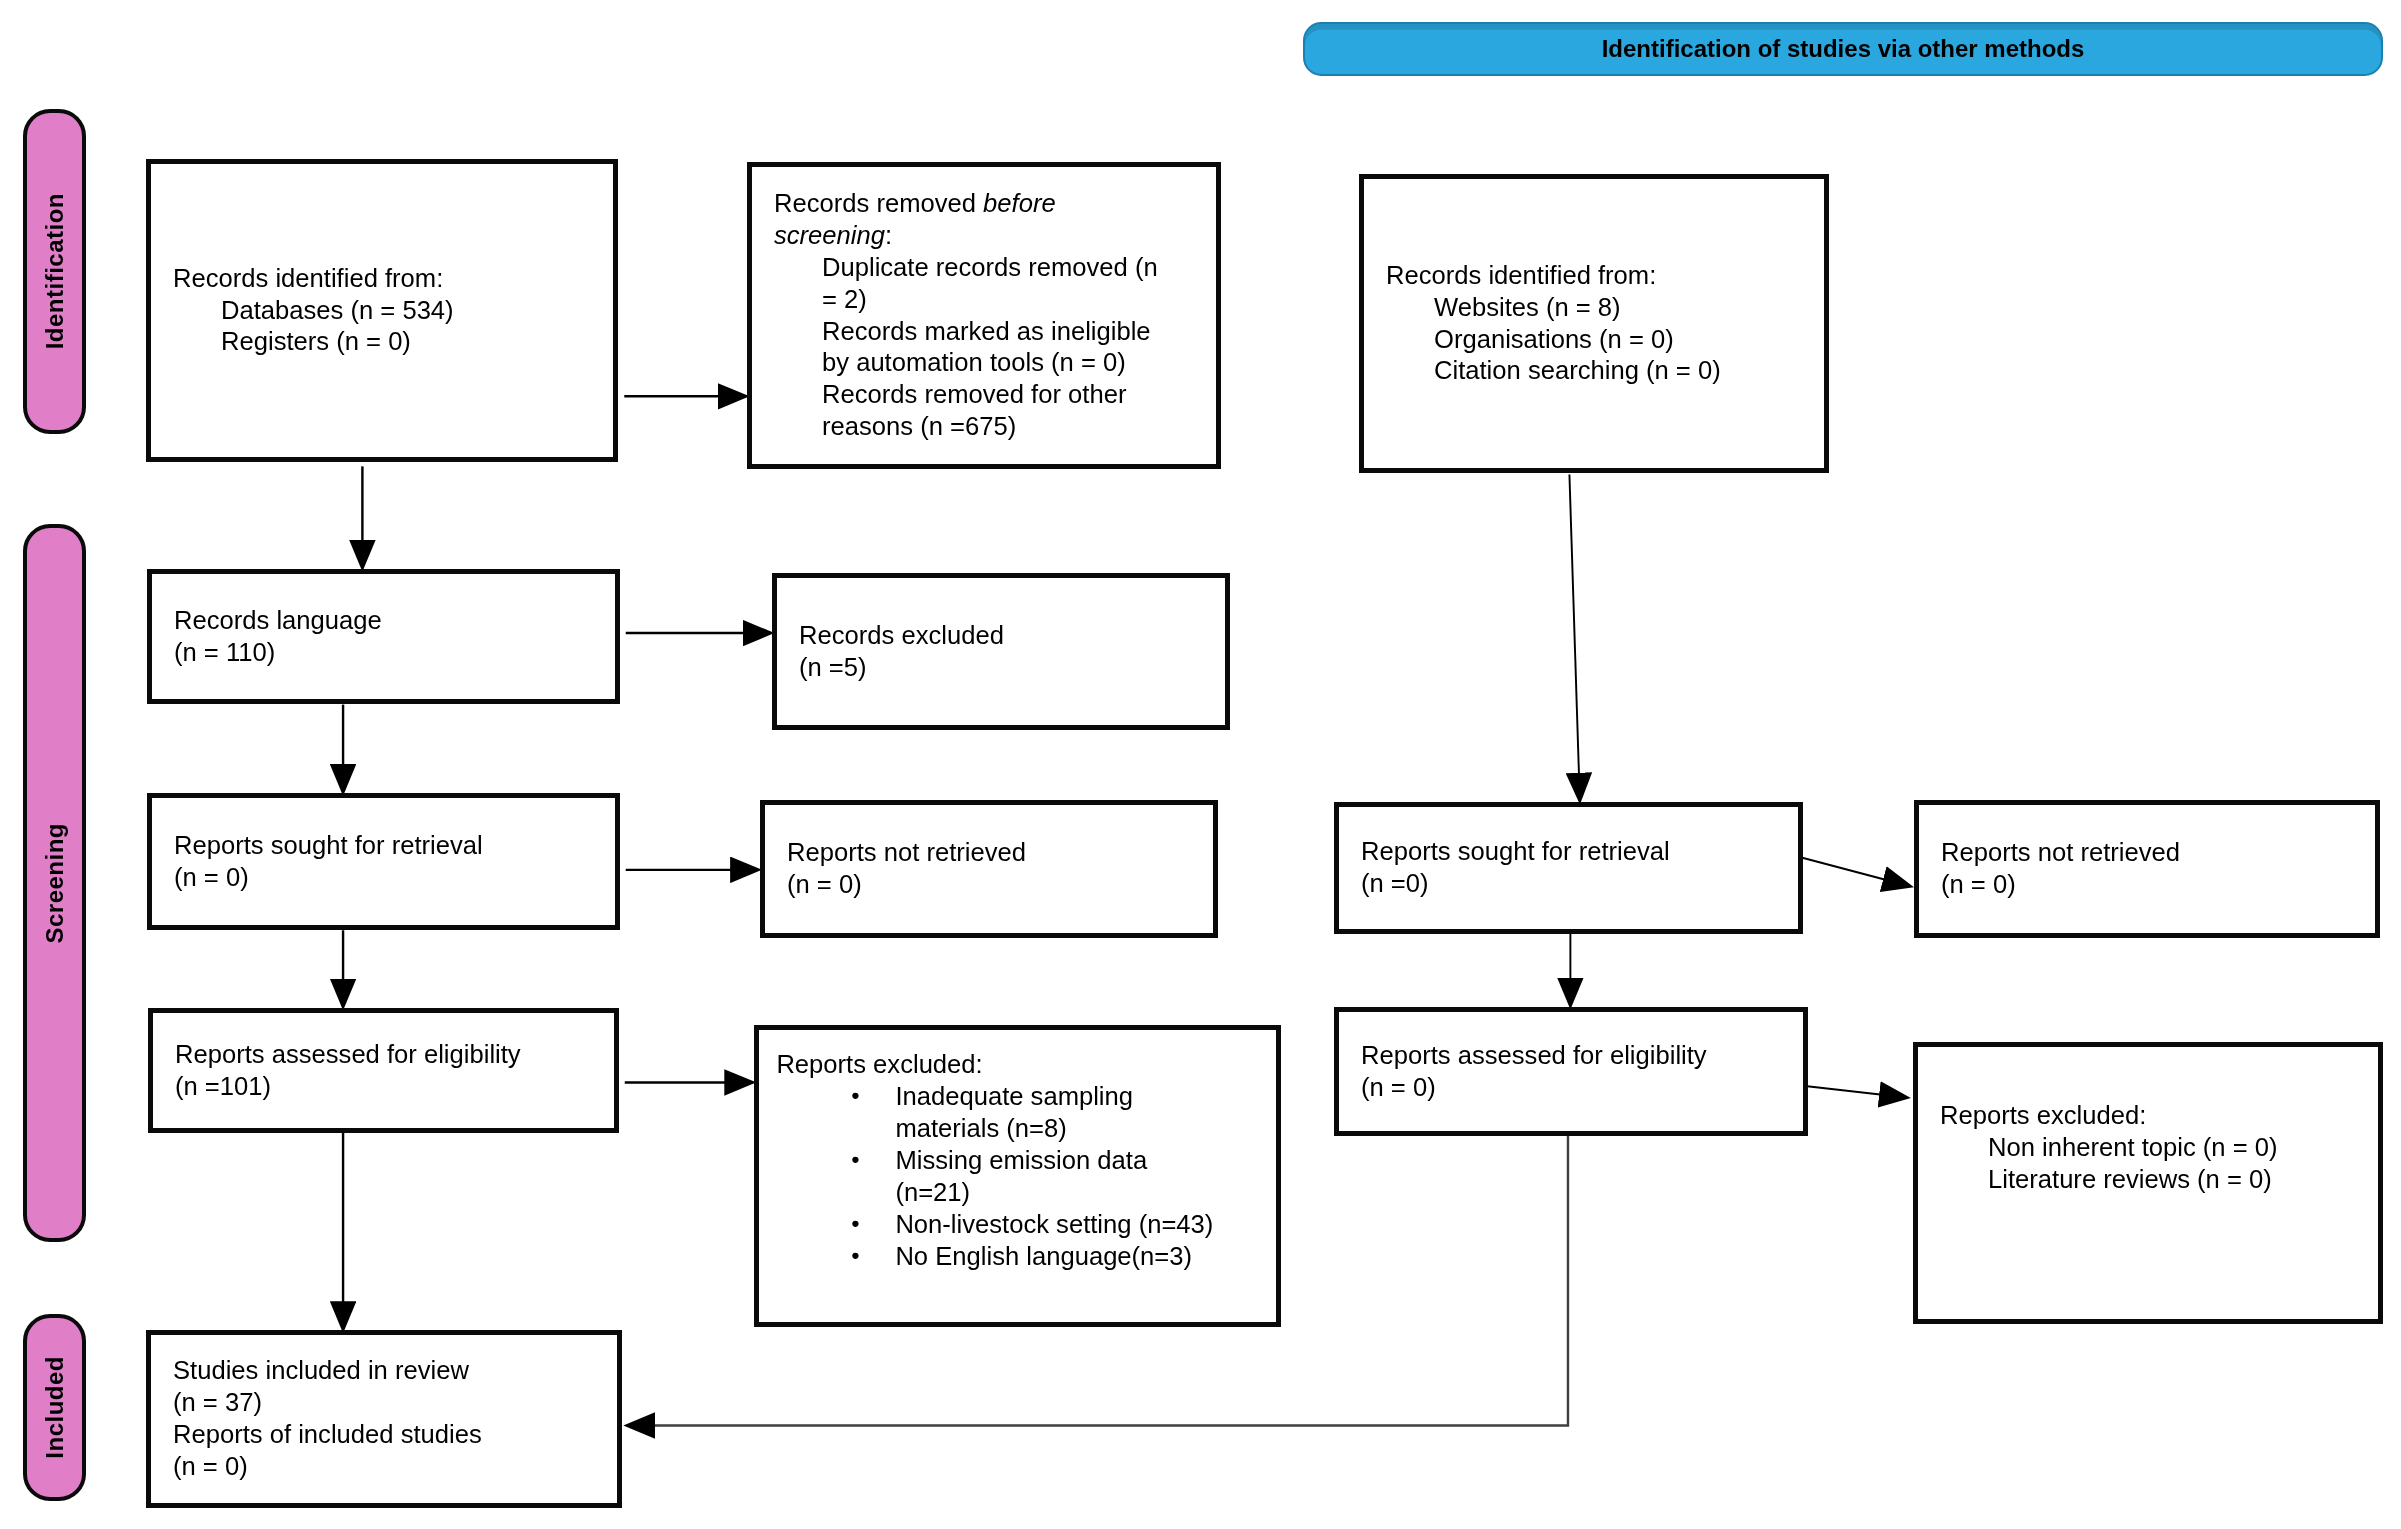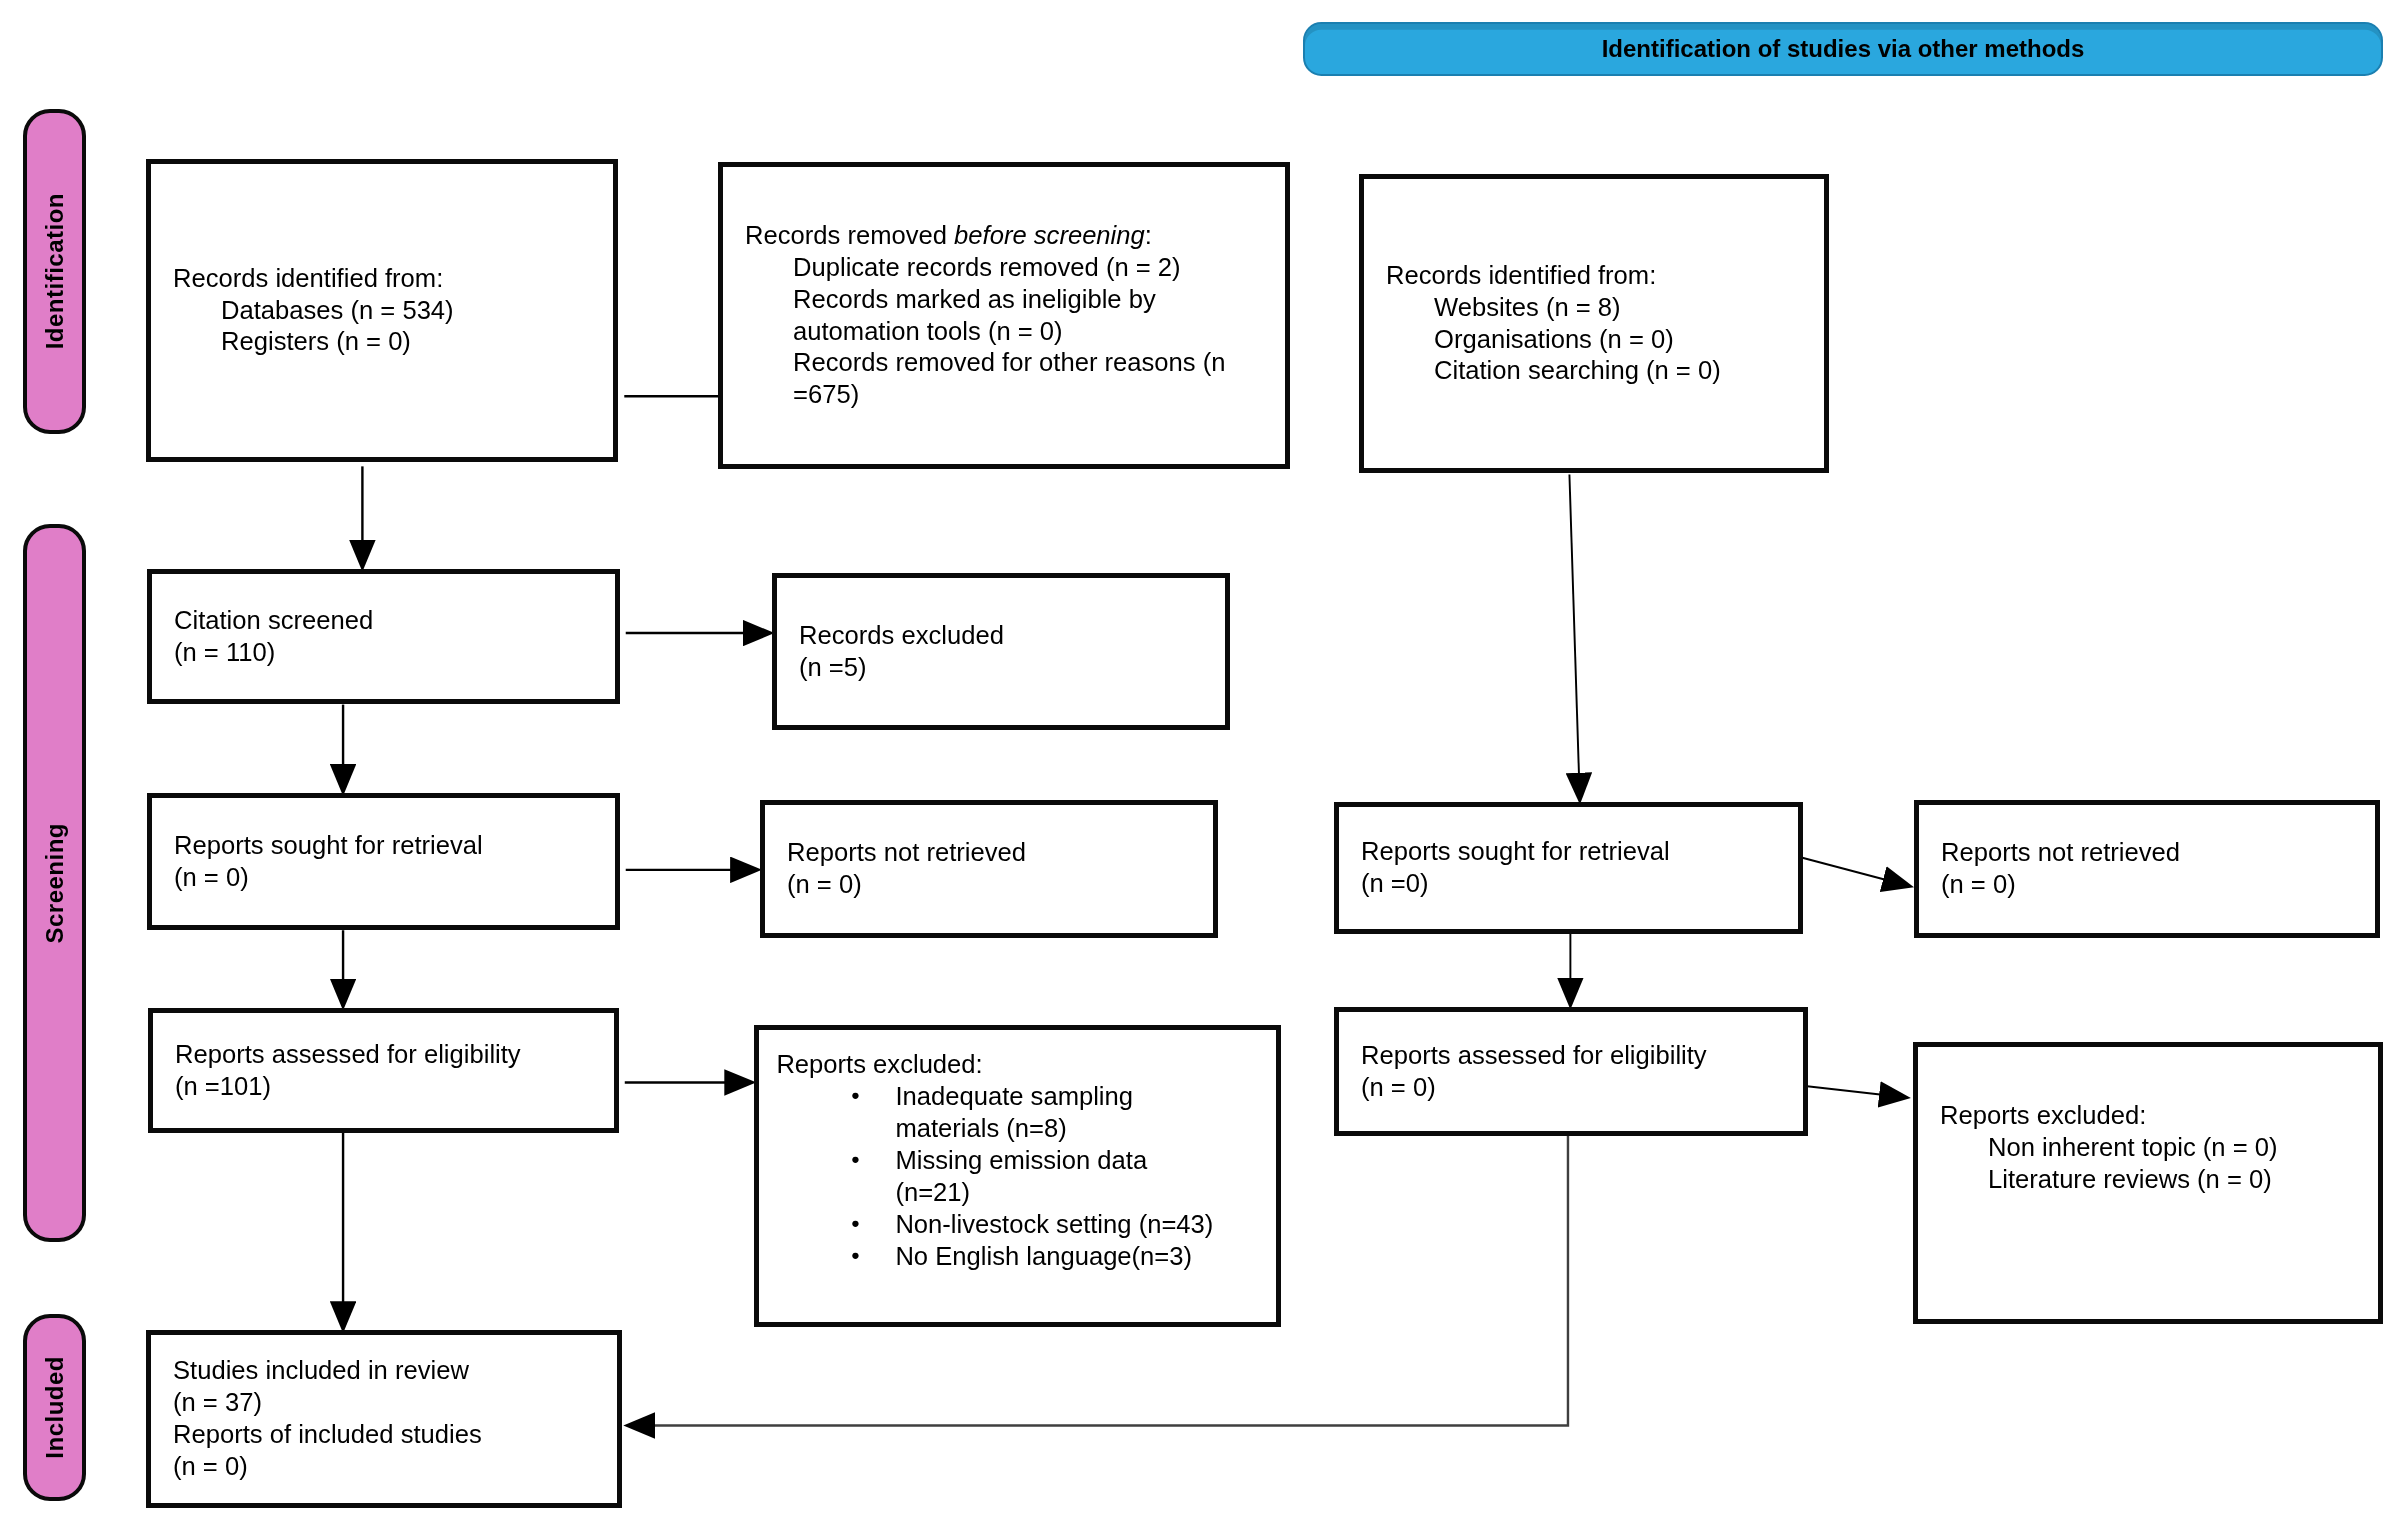--- a/index.html
+++ b/index.html
@@ -103,29 +103,29 @@
   <div class="stage" style="left:23px;top:1314px;width:63px;height:187px">
     <span class="vtext">Included</span>
   </div>
 
   <div class="box" style="left:146px;top:159px;width:472px;height:303px">
     <div>Records identified from:</div>
     <div class="indent">Databases (n = 534)</div>
     <div class="indent">Registers (n = 0)</div>
   </div>
 
-  <div class="box box-b" style="left:718px;top:162px;width:572px;height:307px">
+  <div class="box box-b" style="left:747px;top:162px;width:474px;height:307px">
     <div><span>Records removed </span><i>before screening</i><span>:</span></div>
     <div class="indent">Duplicate records removed (n = 2)</div>
     <div class="indent">Records marked as ineligible by automation tools (n = 0)</div>
     <div class="indent">Records removed for other reasons (n =675)</div>
   </div>
 
   <div class="box" style="left:147px;top:569px;width:473px;height:135px">
-    <div>Citation screened</div>
+    <div>Records language</div>
     <div>(n = 110)</div>
   </div>
 
   <div class="box" style="left:772px;top:573px;width:458px;height:157px">
     <div>Records excluded</div>
     <div>(n =5)</div>
   </div>
 
   <div class="box" style="left:147px;top:793px;width:473px;height:137px">
     <div>Reports sought for retrieval</div>

